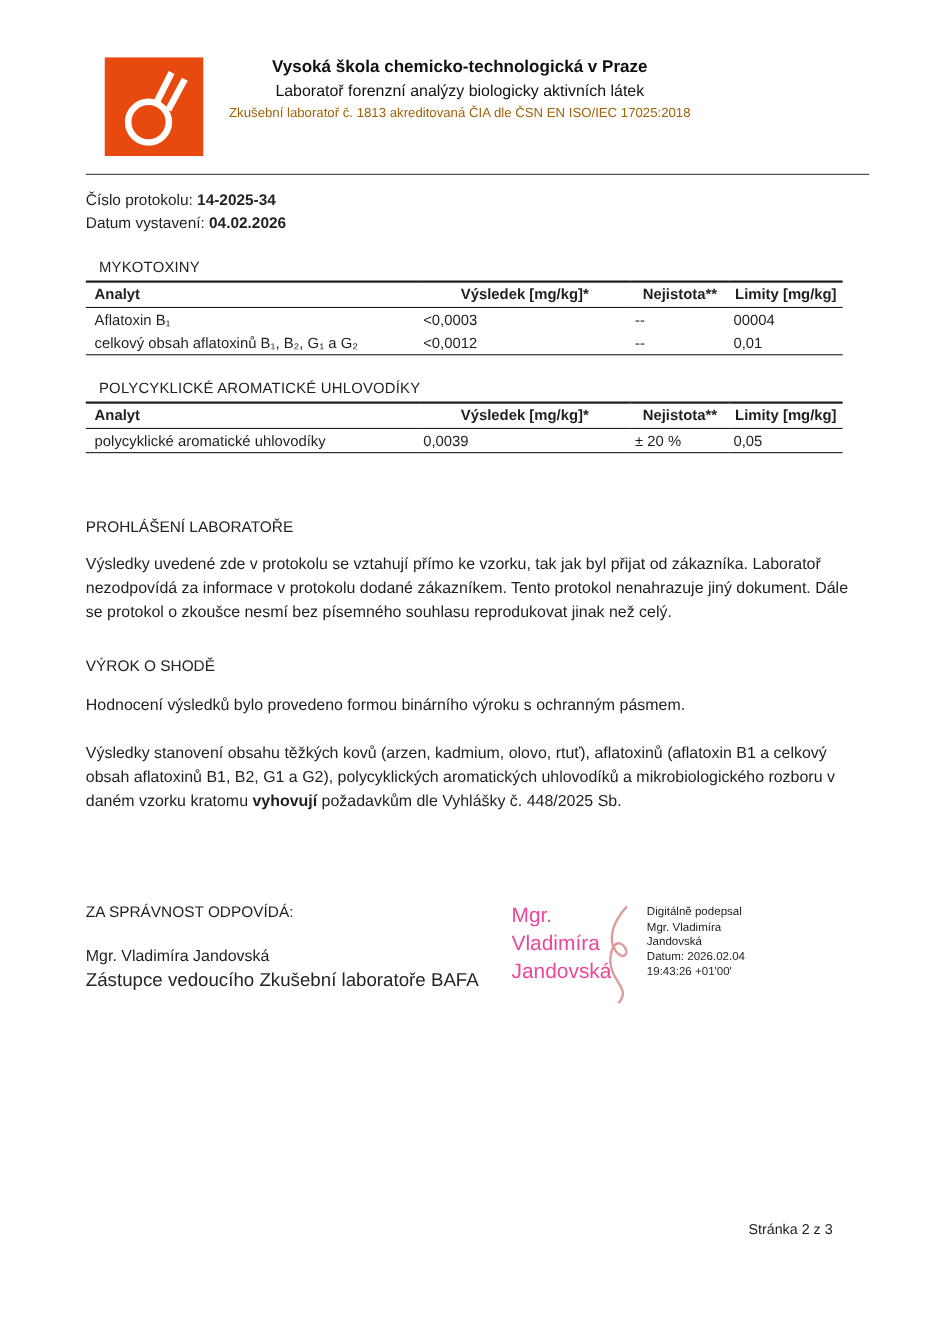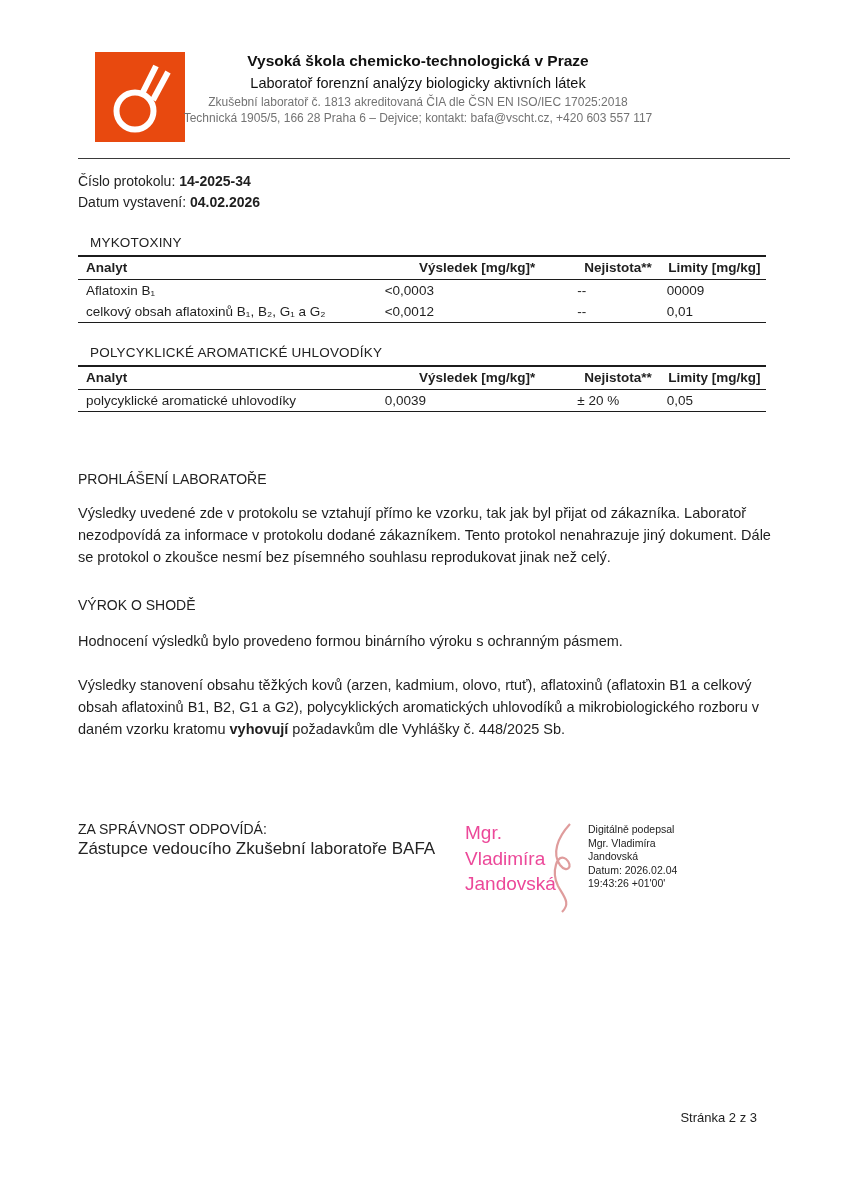--- a/index.html
+++ b/index.html
@@ -20,21 +20,21 @@
 
   
   .header { position: relative; height: 100px; margin-top: 50px; }
   .logo-box { position: absolute; left: 17px; top: 2px; width: 90px; height: 90px; }
   .header-text {
     position: absolute; left: 0; right: 32px; top: 0;
     text-align: center; color: #111;
   }
   .h-org   { font-size: 15.5px; font-weight: 700; line-height: 22px; }
   .h-sub1  { font-size: 14.5px; font-weight: 400; line-height: 22px; }
-  .h-sub2  { font-size: 12px;   font-weight: 400; line-height: 16px; color: #737373; }
+  .h-sub2  { font-size: 12px;   font-weight: 400; line-height: 16px; color: #a16207; }
 
   .rule { border: none; border-top: 1.4px solid #3a3a3a; margin-top: 8px; }
 
   
   .meta { margin-top: 12px; font-size: 14px; line-height: 21px; }
   .meta b { font-weight: 700; }
 
   
   .section-title {
     margin: 22px 0 0 12px;
@@ -94,21 +94,20 @@
           <rect x="0" y="0" width="90" height="90" fill="#e8490f"></rect>
           <circle cx="40" cy="59" r="18.5" fill="none" stroke="#ffffff" stroke-width="6"></circle>
           <line x1="46" y1="44" x2="61" y2="14" stroke="#ffffff" stroke-width="6"></line>
           <line x1="73" y1="20" x2="58" y2="48" stroke="#ffffff" stroke-width="6"></line>
         </svg>
       </div>
       <div class="header-text">
         <div class="h-org">Vysoká škola chemicko-technologická v Praze</div>
         <div class="h-sub1">Laboratoř forenzní analýzy biologicky aktivních látek</div>
         <div class="h-sub2">Zkušební laboratoř č. 1813 akreditovaná ČIA dle ČSN EN ISO/IEC 17025:2018</div>
-        <div class="h-sub2">Technická 1905/5, 166 28 Praha 6 – Dejvice; kontakt: bafa@vscht.cz, +420 603 557 117</div>
       </div>
     </div>
 
     <hr class="rule">
 
     <div class="meta">
       <div>
         <span>Číslo protokolu:</span>
         <b>14-2025-34</b>
       </div>
@@ -126,21 +125,21 @@
           <th class="w-vysledek">Výsledek [mg/kg]*</th>
           <th class="w-nejistota">Nejistota**</th>
           <th class="w-limity">Limity [mg/kg]</th>
         </tr>
       </thead>
       <tbody>
         <tr>
           <td class="col-analyt">Aflatoxin B₁</td>
           <td>&lt;0,0003</td>
           <td>--</td>
-          <td>00009</td>
+          <td>00004</td>
         </tr>
         <tr>
           <td class="col-analyt">celkový obsah aflatoxinů B₁, B₂, G₁ a G₂</td>
           <td>&lt;0,0012</td>
           <td>--</td>
           <td>0,01</td>
         </tr>
       </tbody>
     </table>
 
@@ -167,20 +166,21 @@
     <div class="block-title decl-title">PROHLÁŠENÍ LABORATOŘE</div>
     <p class="para">Výsledky uvedené zde v protokolu se vztahují přímo ke vzorku, tak jak byl přijat od zákazníka. Laboratoř nezodpovídá za informace v protokolu dodané zákazníkem. Tento protokol nenahrazuje jiný dokument. Dále se protokol o zkoušce nesmí bez písemného souhlasu reprodukovat jinak než celý.</p>
 
     <div class="block-title verdict-title">VÝROK O SHODĚ</div>
     <p class="para para-short">Hodnocení výsledků bylo provedeno formou binárního výroku s ochranným pásmem.</p>
     <p class="para para-verdict"><span>Výsledky stanovení obsahu těžkých kovů (arzen, kadmium, olovo, rtuť), aflatoxinů (aflatoxin B1 a celkový obsah aflatoxinů B1, B2, G1 a G2), polycyklických aromatických uhlovodíků a mikrobiologického rozboru v daném vzorku kratomu </span><b>vyhovují</b><span> požadavkům dle Vyhlášky č. 448/2025 Sb.</span></p>
 
     <div class="sig-row">
       <div class="sig-left">
         <div class="sig-title">ZA SPRÁVNOST ODPOVÍDÁ:</div>
+        <div class="sig-name">Mgr. Vladimíra Jandovská</div>
         <div class="sig-role">Zástupce vedoucího Zkušební laboratoře BAFA</div>
       </div>
       <div class="digital-sig">
         <div class="dsig-name">
           <div>Mgr.</div>
           <div>Vladimíra</div>
           <div>Jandovská</div>
         </div>
         <svg class="dsig-flourish" viewBox="0 0 30 92">
           <path d="M21 2 C 8 16, 3 32, 11 43 C 18 52, 25 44, 17 37 C 8 30, 2 50, 9 64 C 15 75, 22 81, 13 90" fill="none" stroke="#d98b8b" stroke-width="2.2" opacity="0.85"></path>

